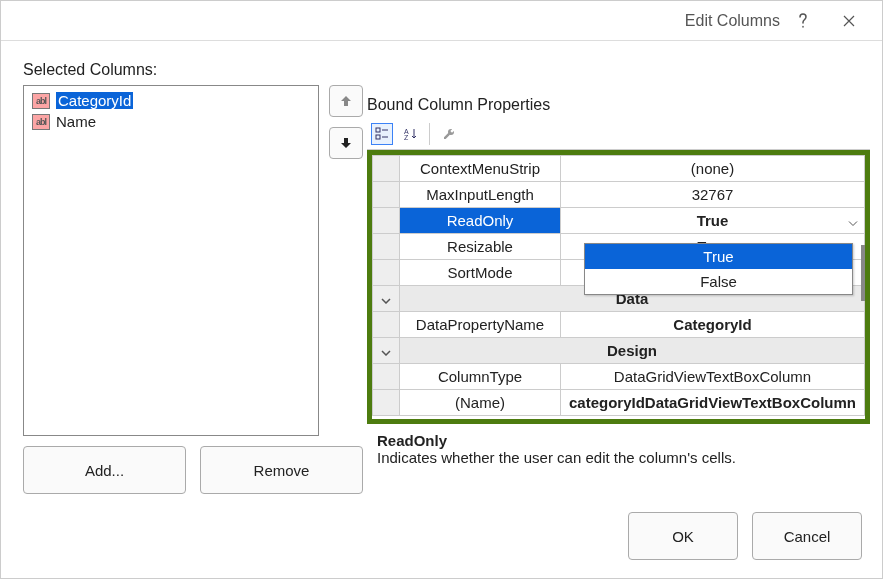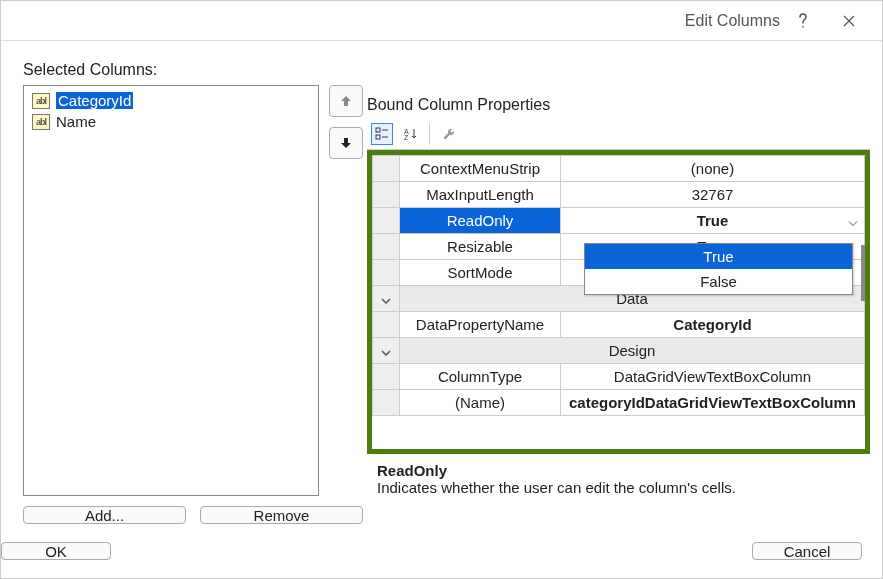--- a/index.html
+++ b/index.html
@@ -8,49 +8,49 @@
   .titlebar { height: 40px; display: flex; align-items: center; padding: 0 10px; border-bottom: 1px solid #ddd; }
   .titlebar .title { font-size: 16px; color: #555; flex: 1; text-align: right; }
   .titlebar .ctrl { width: 46px; height: 40px; display: flex; align-items: center; justify-content: center; color: #555; cursor: default; }
   .body { flex: 1; display: flex; padding: 20px 12px 12px 22px; gap: 4px; }
   .left { width: 340px; display: flex; flex-direction: column; }
   .left-label { font-size: 16px; margin-bottom: 6px; }
   .left-row { flex: 1; display: flex; gap: 10px; }
   .listbox { flex: 1; border: 1px solid #888; background: #fff; padding: 4px; overflow: auto; }
   .list-item { display: flex; align-items: center; gap: 6px; padding: 2px 4px; font-size: 15px; }
   .list-item.selected .label { background: #0a64d8; color: #fff; padding: 0 2px; }
-  .list-icon { display: inline-flex; align-items: center; justify-content: center; width: 18px; height: 16px; border: 1px solid #777; font-size: 9px; color: #555; font-weight: bold; letter-spacing: -1px; background: #fef9c3; }
+  .list-icon { display: inline-flex; align-items: center; justify-content: center; width: 18px; height: 16px; border: 1px solid #777; font-size: 9px; color: #555; font-weight: bold; letter-spacing: -1px; background: #fca5a5; }
   .updown { display: flex; flex-direction: column; gap: 10px; }
   .sqbtn { width: 34px; height: 32px; border: 1px solid #aaa; border-radius: 4px; background: #fafafa; display: flex; align-items: center; justify-content: center; cursor: default; }
   .left-buttons { display: flex; gap: 14px; margin-top: 10px; }
-  .btn { height: 18px; border: 1px solid #aaa; border-radius: 4px; background: #fafafa; display: flex; align-items: center; justify-content: center; cursor: default; font-size: 15px; padding: 0 10px; }
+  .btn { height: 48px; border: 1px solid #aaa; border-radius: 4px; background: #fafafa; display: flex; align-items: center; justify-content: center; cursor: default; font-size: 15px; padding: 0 10px; }
   .left-buttons .btn { flex: 1; }
   .right { flex: 1; display: flex; flex-direction: column; margin-top: 35px; }
   .right-label { font-size: 16px; margin-bottom: 4px; }
   .pg-toolbar { height: 32px; border-bottom: 1px solid #ccc; display: flex; align-items: center; padding: 0 4px; gap: 6px; }
   .pg-tool { width: 22px; height: 22px; display: flex; align-items: center; justify-content: center; color: #555; }
   .pg-tool.active { border: 1px solid #3b82f6; background: #e8f1fd; }
   .pg-sep { width: 1px; height: 22px; background: #ccc; margin: 0 2px; }
   .pg-wrap { position: relative; flex: 1; border: 5px solid #4d7c0f; text-align: center; }
   .pg-scroll-ind { position: absolute; right: 0; top: 90px; width: 4px; height: 56px; background: #888; }
   .pg-grid { width: 100%; border-collapse: collapse; }
   .pg-grid td { border: 1px solid #ccc; padding: 4px 8px; font-size: 15px; height: 26px; vertical-align: middle; }
   .pg-grid td.gutter { width: 24px; background: #eee; border-right: none; text-align: center; color: #555; }
   .pg-grid td.name { width: 182px; }
   .pg-grid td.val { overflow: hidden; white-space: nowrap; }
-  .cat-row td { background: #eaeaea; font-weight: normal; }
+  .cat-row td { background: #eaeaea; font-weight: bold; }
   .cat-row td.gutter svg { display: inline; }
   .sel-row td.name { background: #0a64d8; color: #fff; }
   .sel-row td.val { font-weight: bold; position: relative; }
   .dropdown-chevron { position: absolute; right: 6px; top: 50%; transform: translateY(-50%); }
   .dd { position: absolute; left: 212px; right: 12px; top: 88px; background: #fff; border: 1px solid #888; box-shadow: 1px 1px 2px rgba(0,0,0,0.2); z-index: 5; }
   .dd-item { padding: 4px 8px; font-size: 15px; }
   .dd-item.hi { background: #0a64d8; color: #fff; }
   .help { border-top: none; padding: 8px 10px; font-size: 15px; height: 70px; }
-  .footer { display: flex; justify-content: space-between; gap: 14px; padding: 6px 20px 18px 0; }
+  .footer { display: flex; justify-content: flex-end; gap: 14px; padding: 6px 20px 18px 0; }
   .footer .btn { width: 110px; }
 </style>
 </head>
 <body>
 
 <div class="window">
   <div class="titlebar">
     <span class="title">Edit Columns</span>
     <div class="ctrl">
       <svg width="12" height="16" viewBox="0 0 12 16">

